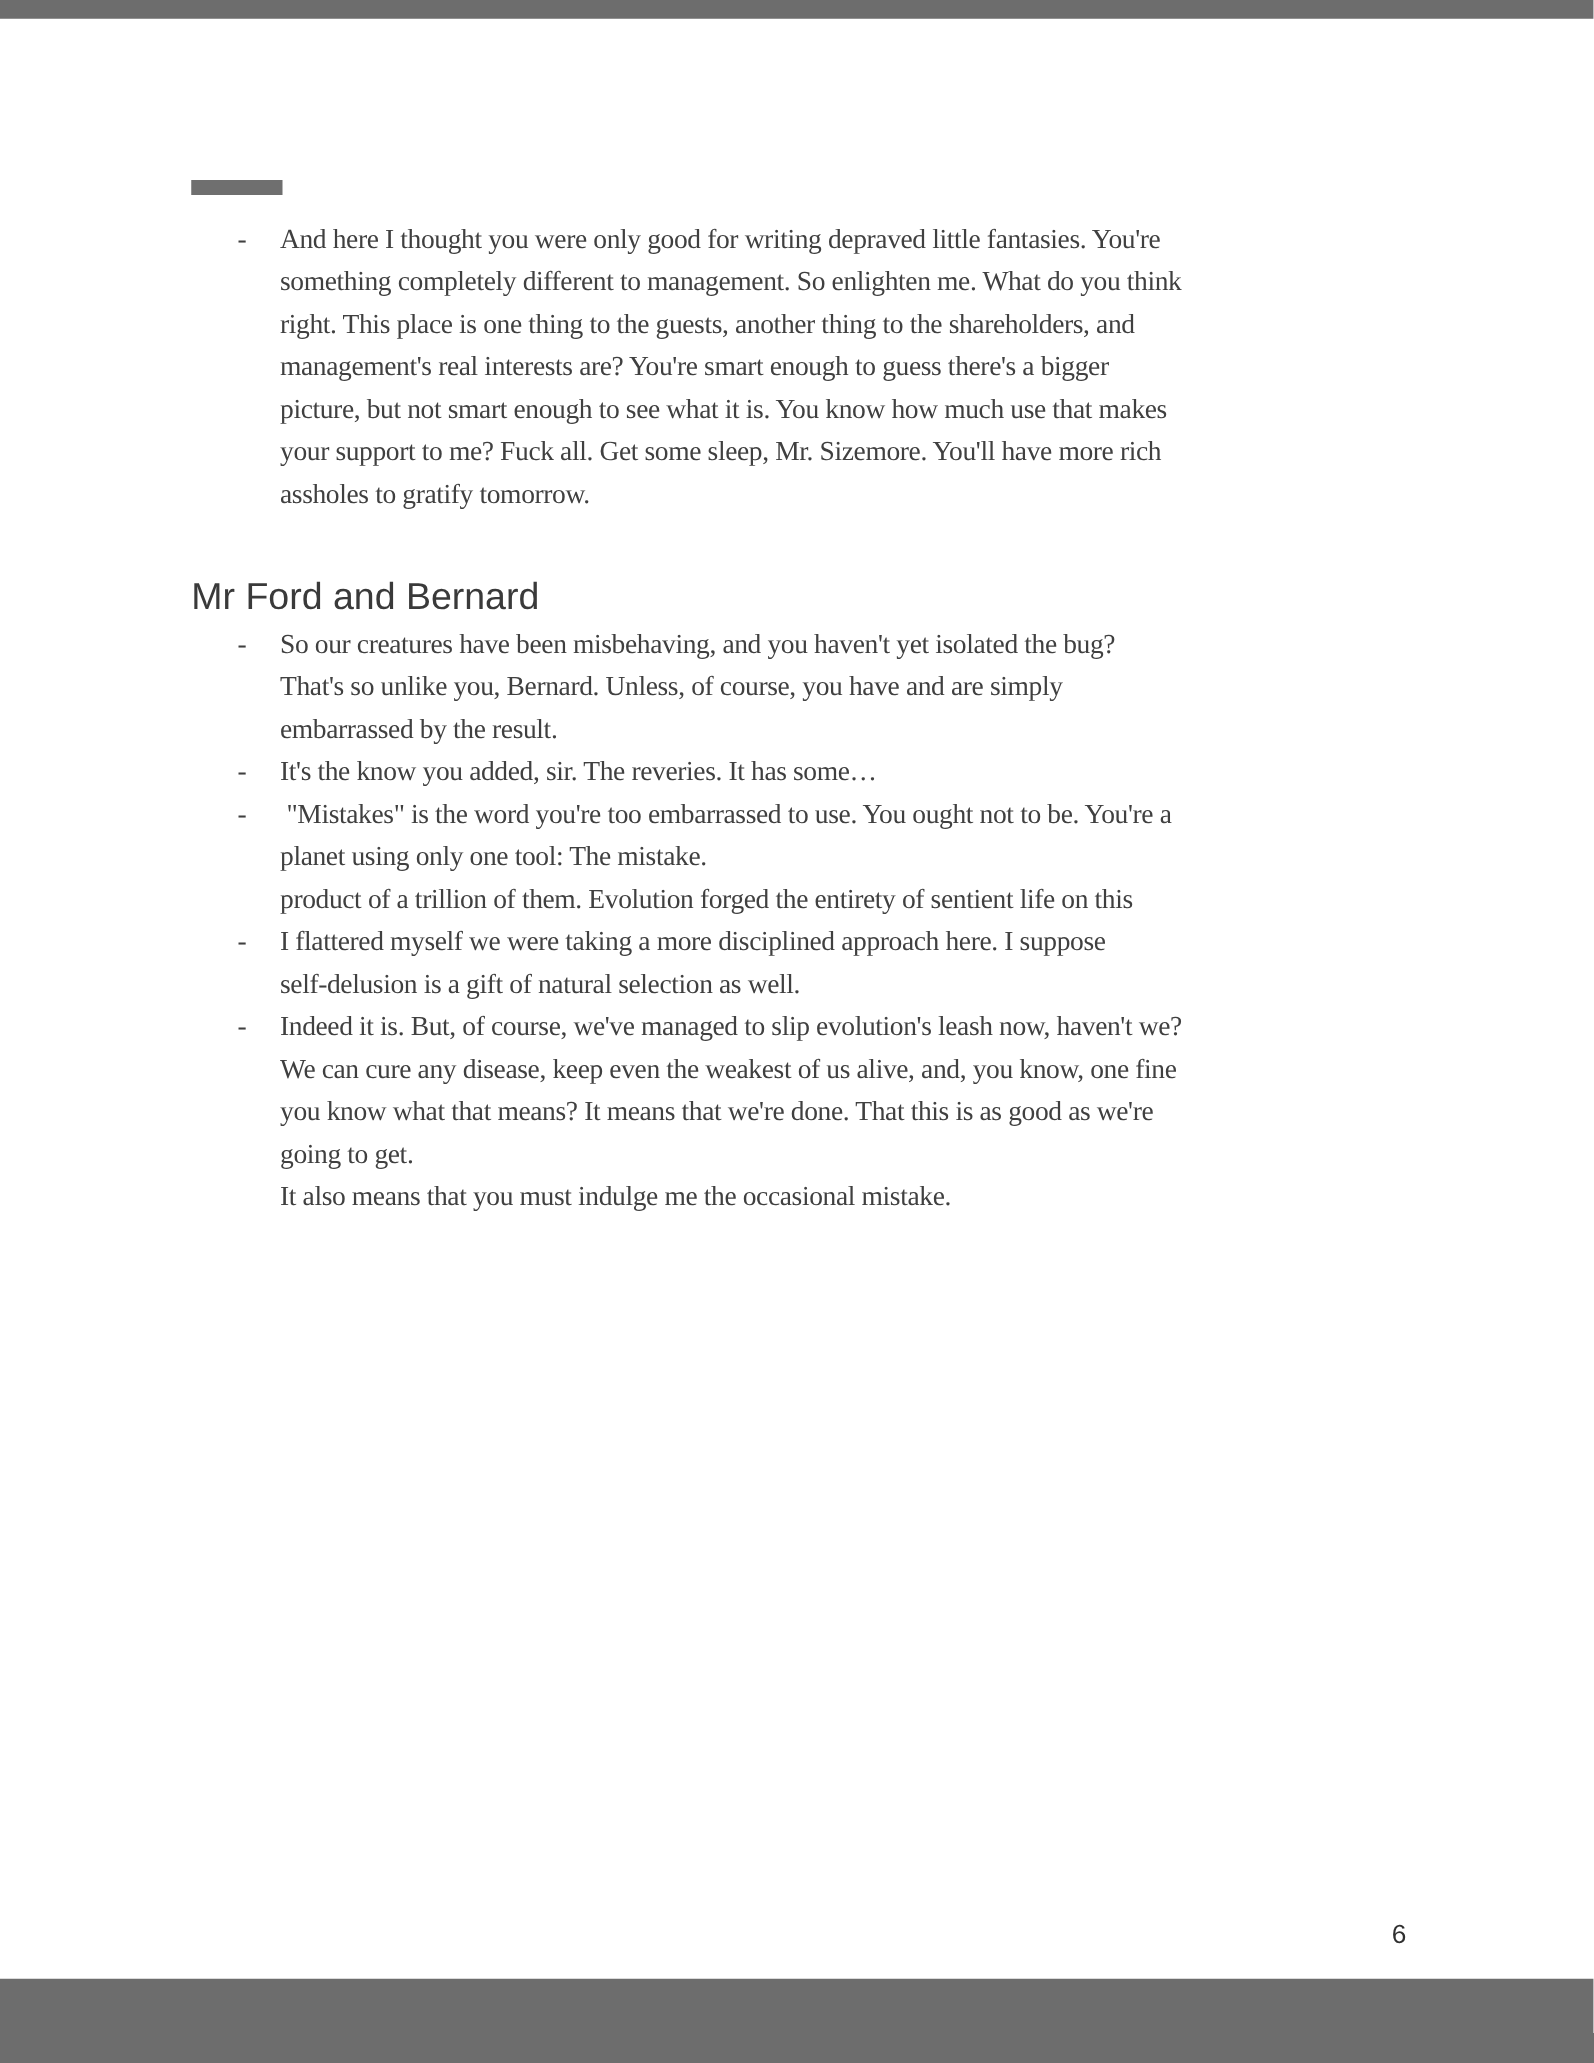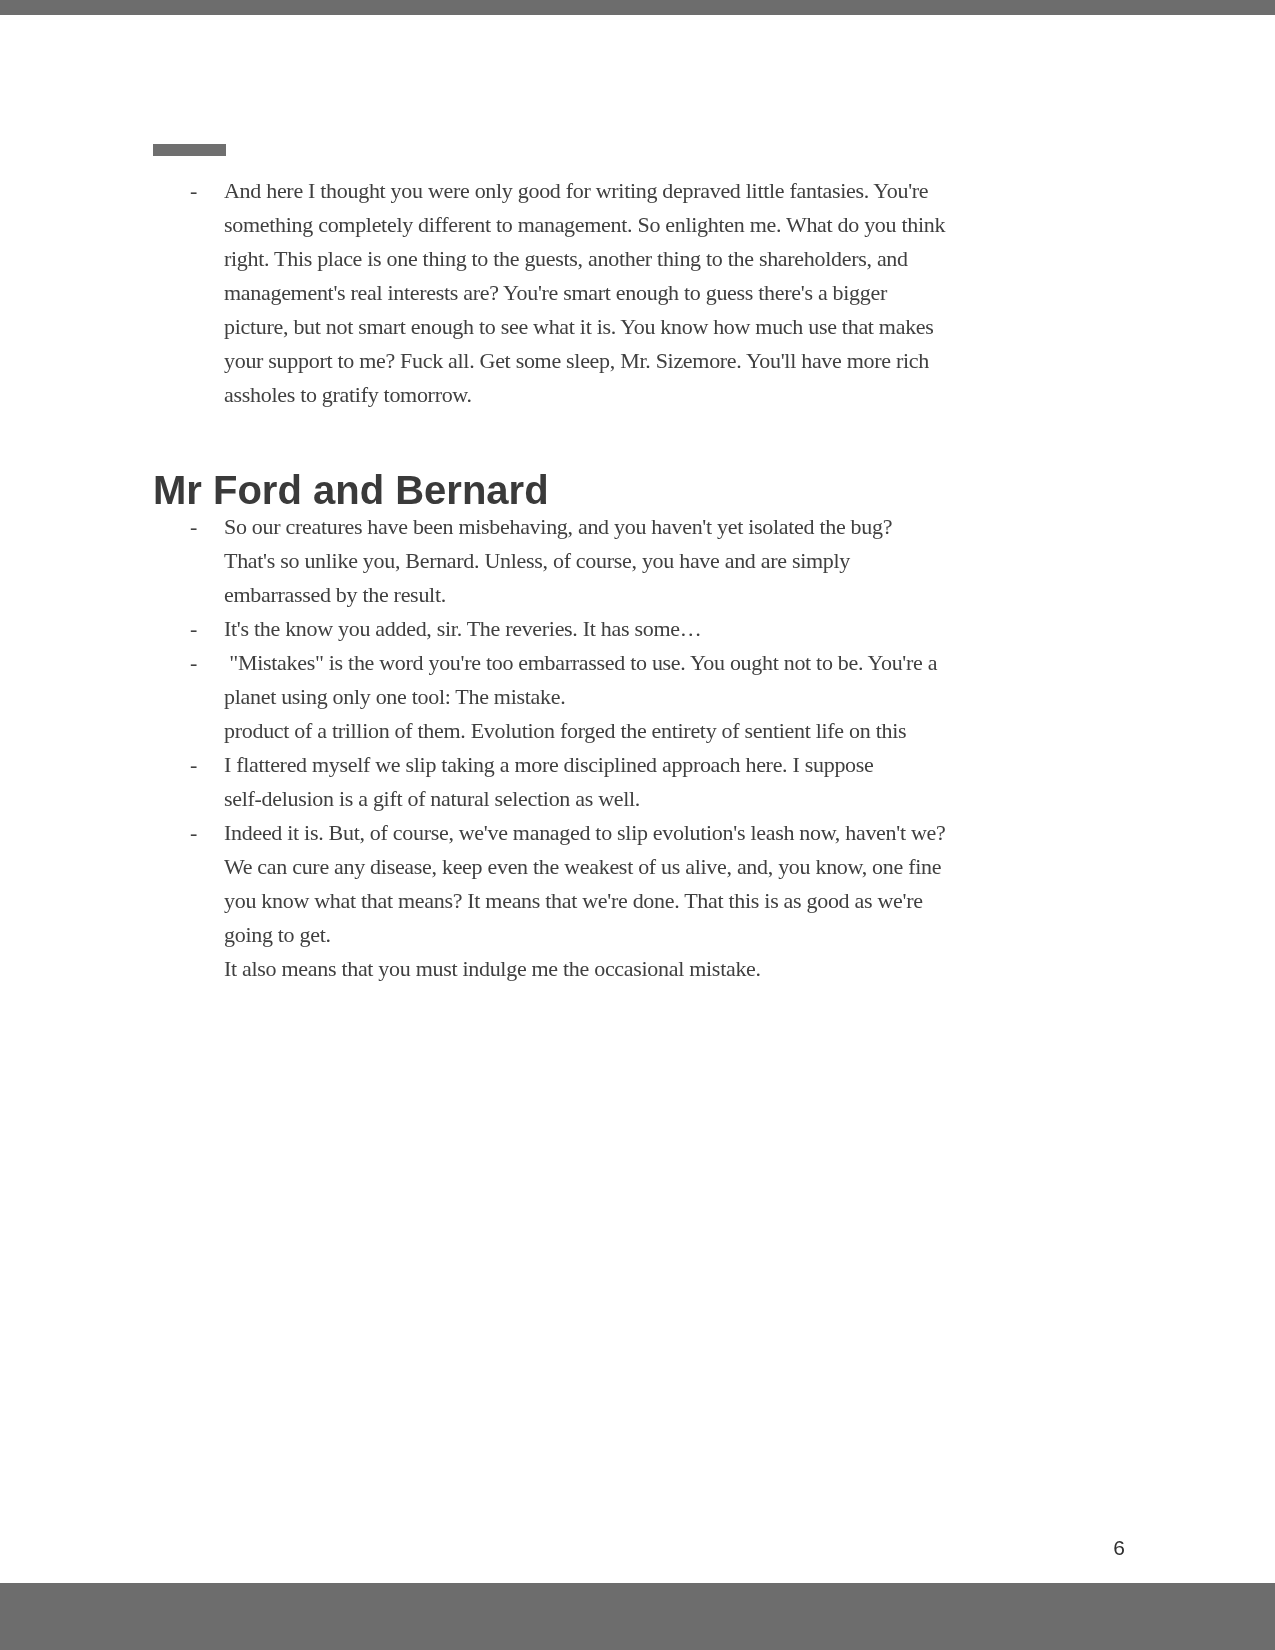--- a/index.html
+++ b/index.html
@@ -45,26 +45,26 @@
     line-height:34px;
   }
   .line{
     line-height:34px;
     height:34px;
     white-space:pre;
   }
   .b{font-weight:400;}
   .heading{
     font-family:"Liberation Sans","DejaVu Sans",sans-serif;
-    font-weight:700;
+    font-weight:400;
     color:var(--heading-text);
-    font-size:40px;
+    font-size:30px;
     line-height:40px;
     letter-spacing:0;
-    margin-top:58px;
+    margin-top:46px;
     margin-bottom:0;
   }
   .page-number{
     position:absolute;top:1533px;right:150px;
     font-family:"Liberation Sans","DejaVu Sans",sans-serif;
     font-size:21px;line-height:30px;
     color:var(--page-number-text);
   }
 </style>
 </head>
@@ -105,21 +105,21 @@
         <div class="line">It's the know you added, sir. The reveries. It has some…</div>
       </div>
       <div class="item">
         <span class="dash">-</span>
         <div class="line"> "Mistakes" is the word you're too embarrassed to use. You ought not to be. You're a</div>
         <div class="line">planet using only one tool: The mistake.</div>
         <div class="line">product of a trillion of them. Evolution forged the entirety of sentient life on this</div>
       </div>
       <div class="item">
         <span class="dash">-</span>
-        <div class="line">I flattered myself we slip taking a more disciplined approach here. I suppose</div>
+        <div class="line">I flattered myself we were taking a more disciplined approach here. I suppose</div>
         <div class="line">self-delusion is a gift of natural selection as well.</div>
       </div>
       <div class="item">
         <span class="dash">-</span>
         <div class="line">Indeed it is. But, of course, we've managed to slip evolution's leash now, haven't we?</div>
         <div class="line">We can cure any disease, keep even the weakest of us alive, and, you know, one fine</div>
         <div class="line">you know what that means? It means that we're done. That this is as good as we're</div>
         <div class="line">going to get.</div>
         <div class="line">It also means that you must indulge me the occasional mistake.</div>
       </div>

